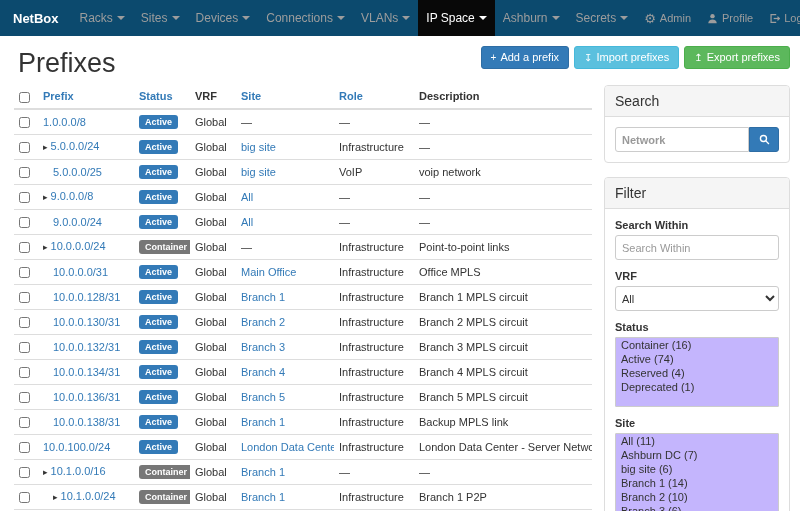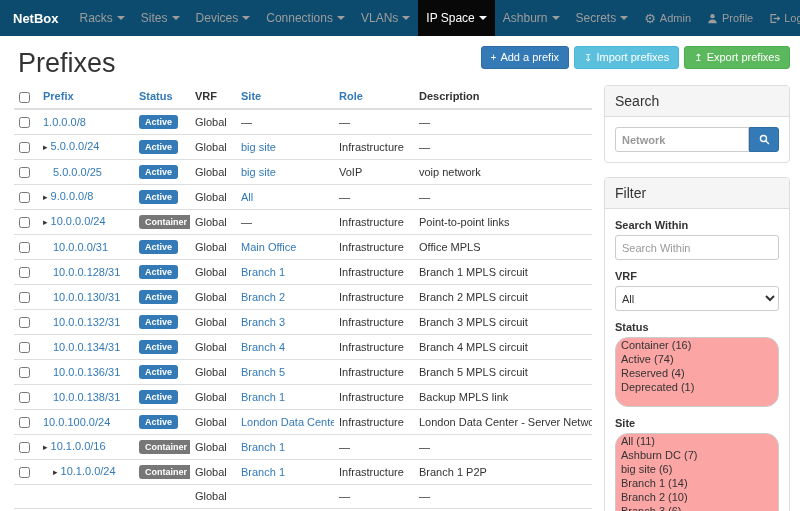--- a/index.html
+++ b/index.html
@@ -51,21 +51,21 @@
   .panel{border:1px solid #ddd;border-radius:4px;margin:0 0 14px 0;background:#fff;}
   .panel-heading{background:#f5f5f5;border-bottom:1px solid #ddd;padding:7px 10px;font-size:14px;color:#333;border-radius:3px 3px 0 0;}
   .panel-body{padding:10px;}
   .input-group{display:flex;}
   .tb{height:25px;border:1px solid #ccc;border-radius:3px;padding:0 6px;font-size:11px;font-family:inherit;color:#333;width:100%;background:#fff;}
   .input-group .tb{border-radius:3px 0 0 3px;flex:1;width:auto;min-width:0;font-weight:bold;}
   .btn-search{width:30px;height:25px;background:#337ab7;border:1px solid #2e6da4;border-radius:0 3px 3px 0;display:flex;align-items:center;justify-content:center;cursor:pointer;padding:0;}
   .f-label{display:block;font-size:11px;font-weight:bold;margin:10px 0 4px;color:#333;}
   .f-label:first-child{margin-top:0;}
   select.tb{padding:0 2px;}
-  .listbox{border:1px solid #ccc;border-radius:13px;overflow-y:scroll;font-size:11px;background:#fca5a5;}
+  .listbox{border:1px solid #ccc;border-radius:1px;overflow-y:scroll;font-size:11px;background:#c4b5fd;}
   .listbox .opt{padding:1px 5px;white-space:nowrap;cursor:default;}
   .lb-status{height:70px;}
   .lb-site{height:148px;}
   .listbox::-webkit-scrollbar{width:9px;}
   .listbox::-webkit-scrollbar-track{background:#f1f1f1;border-left:1px solid #ddd;}
   .listbox::-webkit-scrollbar-thumb{background:#c1c1c1;border-radius:4px;}
   ::placeholder{color:#999;}
 </style>
 </head>
 <body>
@@ -219,20 +219,29 @@
           <tr>
             <td class="col-check"><input type="checkbox" style=""></td>
             <td><span class="tree" style="padding-left: 0px;"><span class="tree-arrow">▸</span><a>9.0.0.0/8</a></span></td>
             <td><span class="badge m-active">Active</span></td>
             <td>Global</td>
             <td><a>All</a></td>
             <td class="dash">—</td>
             <td>—</td>
           </tr>
 
+          <tr>
+            <td class="col-check"><input type="checkbox" style=""></td>
+            <td><span class="tree" style="padding-left: 10px;"><a>9.0.0.0/24</a></span></td>
+            <td><span class="badge m-active">Active</span></td>
+            <td>Global</td>
+            <td><a>All</a></td>
+            <td class="dash">—</td>
+            <td>—</td>
+          </tr>
 
           <tr>
             <td class="col-check"><input type="checkbox" style=""></td>
             <td><span class="tree" style="padding-left: 0px;"><span class="tree-arrow">▸</span><a>10.0.0.0/24</a></span></td>
             <td><span class="badge m-container">Container</span></td>
             <td>Global</td>
             <td><span class="dash">—</span></td>
             <td class="dash">Infrastructure</td>
             <td>Point-to-point links</td>
           </tr>

